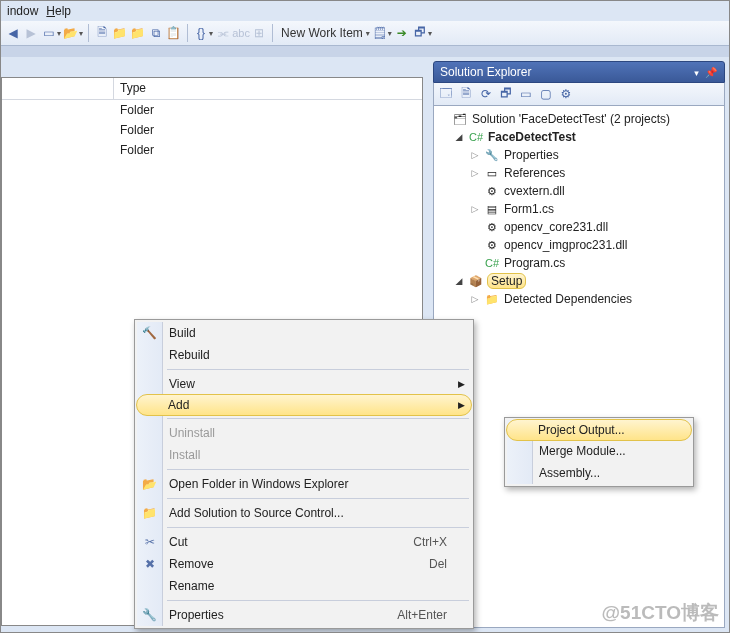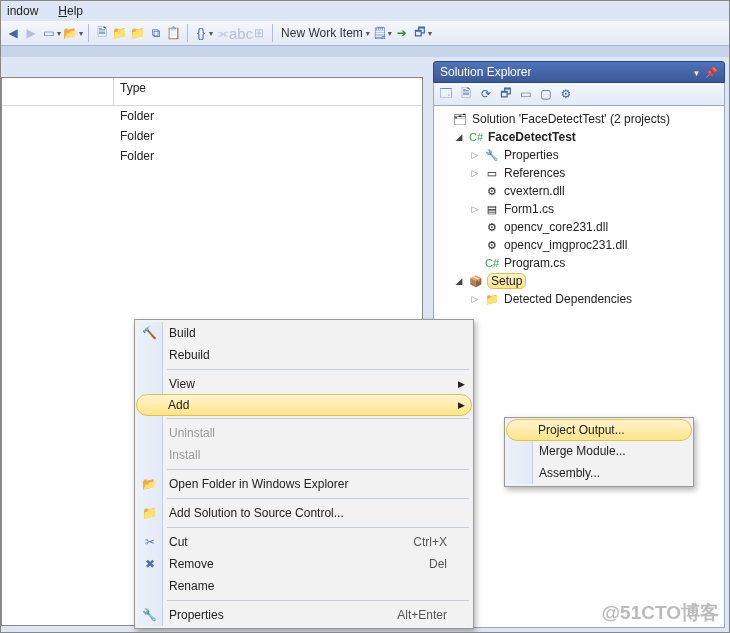--- a/index.html
+++ b/index.html
@@ -9,21 +9,21 @@
     background: #c8d4e8;
     width: 730px;
     height: 633px;
     overflow: hidden;
     position: relative;
     border: 1px solid #888;
   }
   
   .menustrip {
     display: flex;
-    gap: 20px;
+    gap: 8px;
     padding: 3px 6px;
     background: #dce6f4;
   }
   .menustrip span { color: #222; }
   .menustrip span u { text-decoration: underline; }
   
   .toolbar-row {
     display: flex;
     align-items: center;
     gap: 2px;
@@ -53,21 +53,21 @@
     flex: 1;
     background: #fff;
     margin: 20px 6px 6px 0;
     border: 1px solid #888;
     position: relative;
     overflow: hidden;
   }
   .left-header {
     display: flex;
     border-bottom: 1px solid #d4d8e0;
-    height: 28px;
+    height: 22px;
   }
   .left-header .col1 { width: 112px; border-right:1px solid #d4d8e0; }
   .left-header .col2 { padding: 3px 6px; color:#222; }
   .left-rows .row { display:flex; height:20px; align-items:center;}
   .left-rows .row .c1 { width:112px; }
   .left-rows .row .c2 { padding: 0 6px; color:#222; }
 
   
   .right-pane {
     width: 292px;
@@ -183,21 +183,21 @@
   <span class="sep"></span>
   <span class="tool-icon">🗎</span>
   <span class="tool-icon">📁</span>
   <span class="tool-icon">📁</span>
   <span class="tool-icon">⧉</span>
   <span class="tool-icon">📋</span>
   <span class="sep"></span>
   <span class="tool-icon">{}</span>
     <span class="drop-arrow">▾</span>
   <span class="tool-icon" style="color:#b7c2d6">⫘</span>
-  <span class="tool-icon" style="color:#b7c2d6;font-size:15px">abc</span>
+  <span class="tool-icon" style="color:#b7c2d6;font-size:11px">abc</span>
   <span class="tool-icon" style="color:#b7c2d6">⊞</span>
   <span class="sep"></span>
   <span class="lbl">New Work Item</span>
     <span class="drop-arrow">▾</span>
   <span class="tool-icon">🗒</span>
     <span class="drop-arrow">▾</span>
   <span class="tool-icon" style="color:#3a8a26">➔</span>
   <span class="tool-icon">🗗</span>
     <span class="drop-arrow">▾</span>
 </div>

